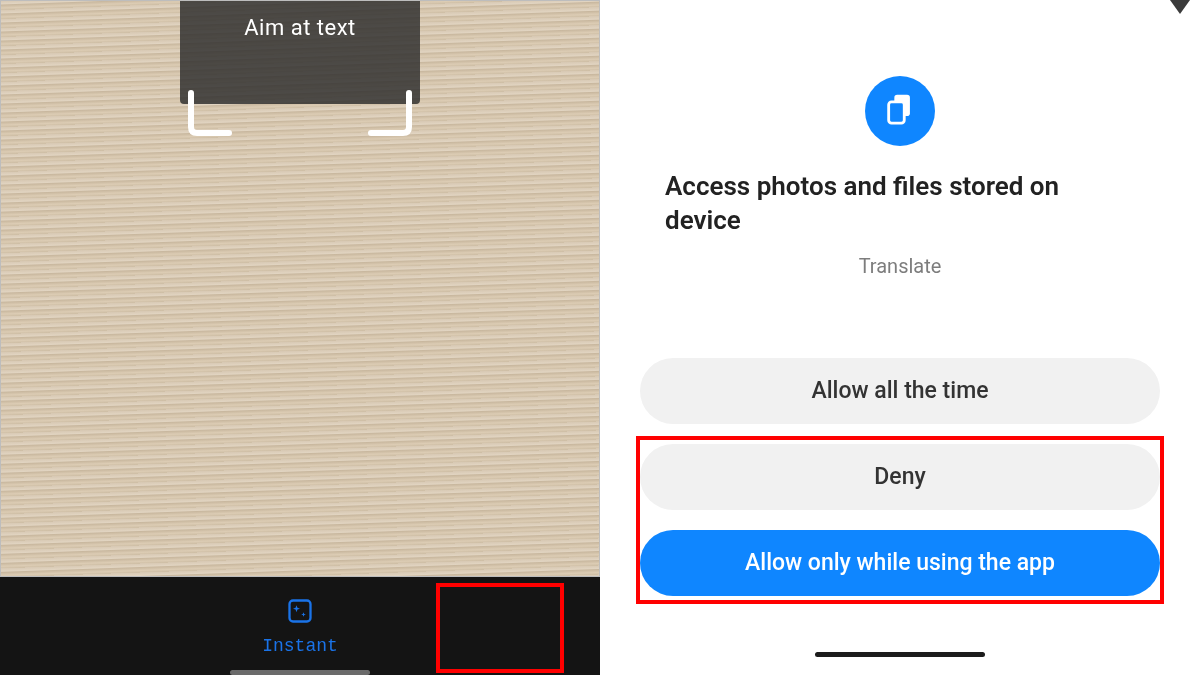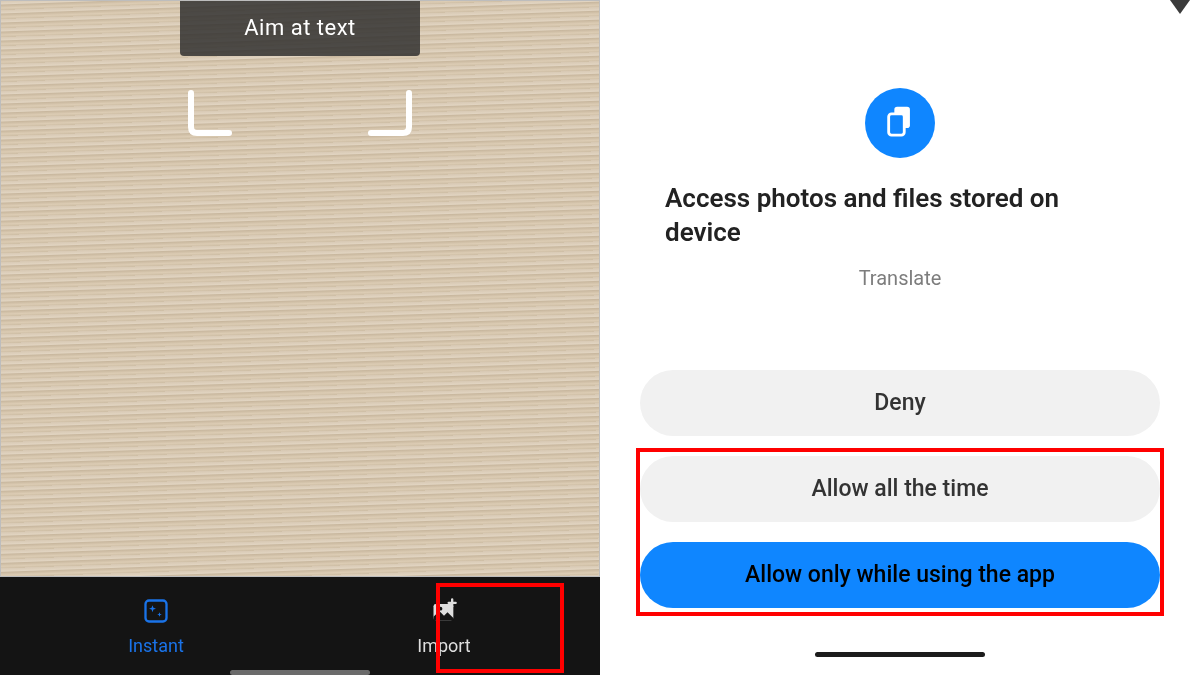--- a/index.html
+++ b/index.html
@@ -38,41 +38,42 @@
     position: absolute;
     top: 0;
     left: 50%;
     transform: translateX(-50%);
     width: 240px;
     background: rgba(44,44,44,0.82);
     color: #fff;
     font-size: 22px;
     letter-spacing: 0.5px;
     text-align: center;
-    padding: 14px 10px 16px 10px;
+    padding: 14px 10px 64px 10px;
     border-radius: 0 0 4px 4px;
   }
   .aim-corners {
     position: absolute;
     left: 50%;
     transform: translateX(-50%);
     top: 88px;
     width: 234px;
     height: 50px;
   }
   .aim-corners svg { width: 100%; height: 100%; }
 
   .bottom-nav {
     height: 98px;
     background: #141414;
     display: flex;
     align-items: center;
     justify-content: space-around;
     position: relative;
     padding: 0 12px;
+    font-family: Liberation Mono, monospace;
   }
   .nav-item {
     flex: 1;
     display: flex;
     flex-direction: column;
     align-items: center;
     justify-content: center;
     gap: 6px;
     color: #dedede;
     font-size: 18px;
@@ -104,21 +105,21 @@
 
   
   .right-panel {
     width: 600px;
     height: 100%;
     position: relative;
     background: #fff;
     display: flex;
     flex-direction: column;
     align-items: center;
-    padding: 16px 26px;
+    padding: 4px 26px;
   }
   .status-notch {
     position: absolute;
     right: 10px;
     top: 0;
     width: 0; height: 0;
     border-left: 10px solid transparent;
     border-right: 10px solid transparent;
     border-top: 14px solid #3b3b3b;
   }
@@ -165,21 +166,21 @@
     justify-content: center;
     font-size: 23px;
     font-weight: 500;
   }
   .perm-btn.gray {
     background: #f1f1f1;
     color: #333;
   }
   .perm-btn.blue {
     background: #0f86ff;
-    color: #000000;
+    color: #ffffff;
   }
 
   .highlight-allow {
     top: 78px;
     left: -4px;
     width: 528px;
     height: 168px;
   }
 
   .right-gesture {
@@ -216,31 +217,20 @@
         <svg viewBox="0 0 24 24" fill="none">
           <rect x="3" y="3" width="18" height="18" rx="3" stroke="#1a73e8" stroke-width="2"></rect>
           <path d="M9 7 L9.8 9.2 L12 10 L9.8 10.8 L9 13 L8.2 10.8 L6 10 L8.2 9.2 Z" fill="#1a73e8"></path>
           <path d="M15 13 L15.6 14.6 L17 15 L15.6 15.4 L15 17 L14.4 15.4 L13 15 L14.4 14.6 Z" fill="#1a73e8"></path>
         </svg>
       </span>
       <span>Instant</span>
     </div>
 
 
-    <div class="nav-item">
-      <span>
-        <svg viewBox="0 0 24 24" fill="none">
-          <rect x="3" y="6" width="17" height="14" rx="2" fill="#dedede"></rect>
-          <path d="M3 17 L8 12 L12 16 L15 13 L20 18 L20 20 L3 20 Z" fill="#141414"></path>
-          <circle cx="9" cy="10" r="1.6" fill="#141414"></circle>
-          <path d="M19 2 L19 8 M16 5 L22 5" stroke="#dedede" stroke-width="2" stroke-linecap="round"></path>
-        </svg>
-      </span>
-      <span>Import</span>
-    </div>
 
     <div class="highlight-red highlight-import"></div>
     <div class="gesture-bar"></div>
   </div>
 </div>
 
 <div class="right-panel">
   <div class="status-notch"></div>
 
   <div class="app-icon">
@@ -250,24 +240,24 @@
         <rect x="4" y="7" width="11" height="15" rx="2" stroke="#fff" stroke-width="2" fill="#0f86ff"></rect>
       </svg>
     </span>
   </div>
 
   <div class="perm-title">Access photos and files stored on device</div>
   <div class="perm-subtitle">Translate</div>
 
   <div class="perm-buttons">
     <div class="perm-btn gray">
+      <span>Allow all the time</span>
+    </div>
+    <div class="perm-btn gray">
       <span>Deny</span>
-    </div>
-    <div class="perm-btn gray">
-      <span>Allow all the time</span>
     </div>
     <div class="perm-btn blue">
       <span>Allow only while using the app</span>
     </div>
     <div class="highlight-red highlight-allow"></div>
   </div>
 
   <div class="right-gesture"></div>
 </div>
 

